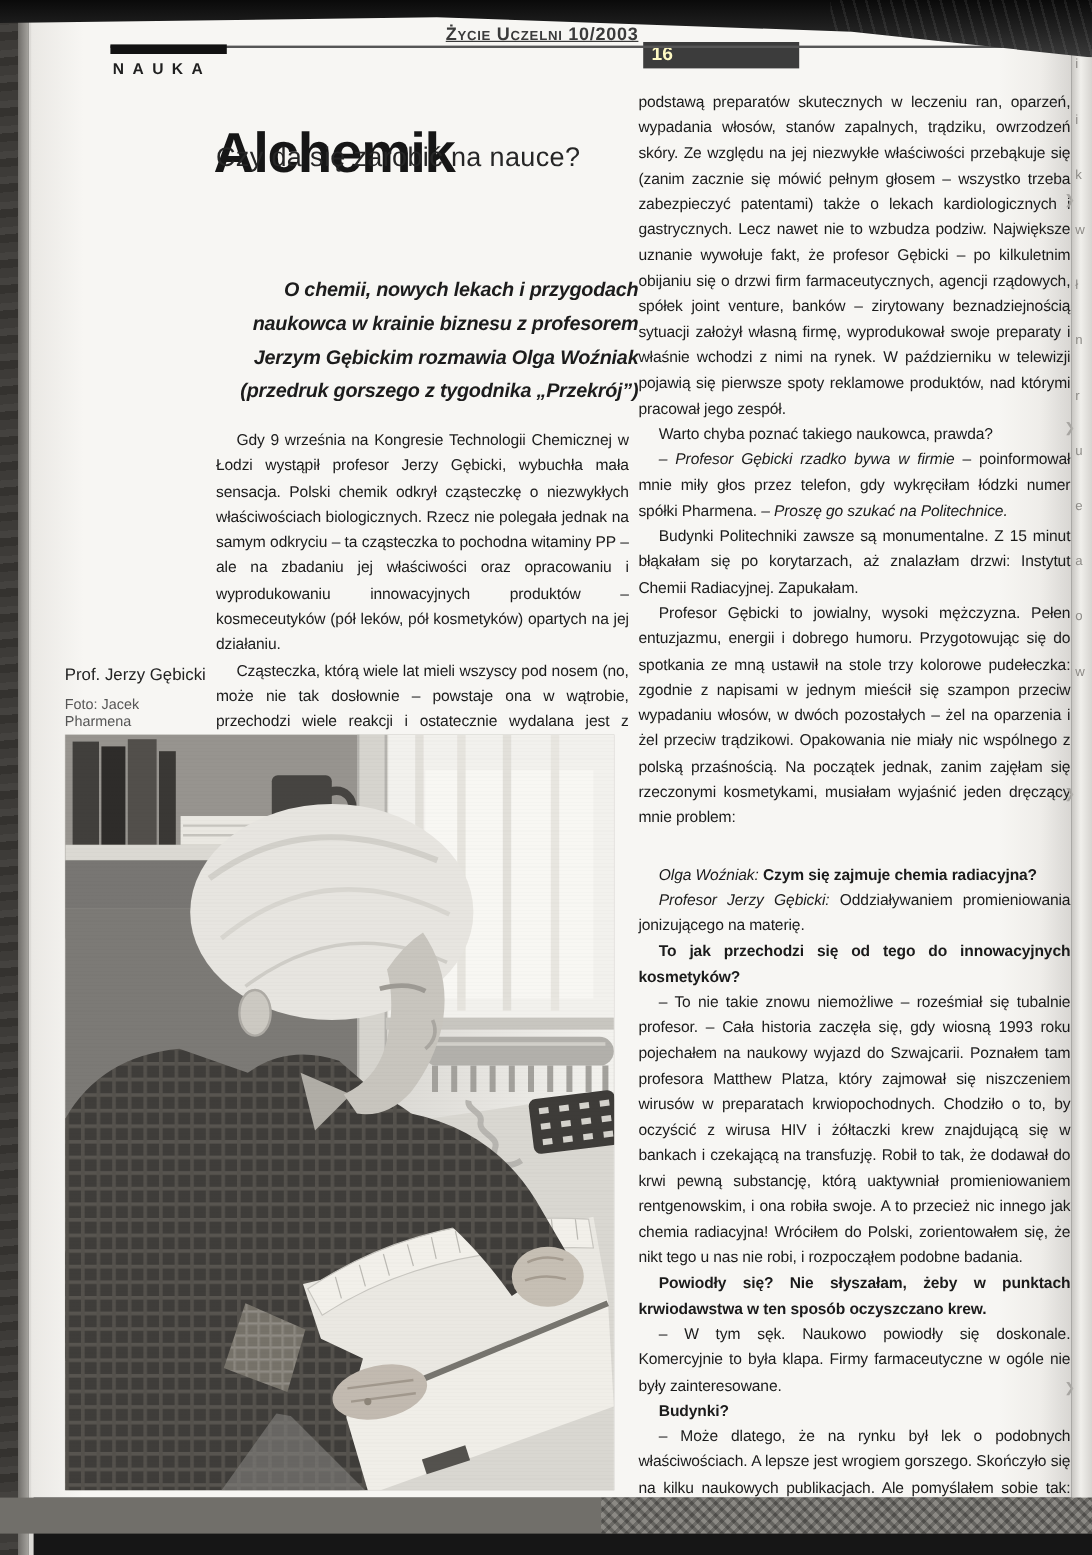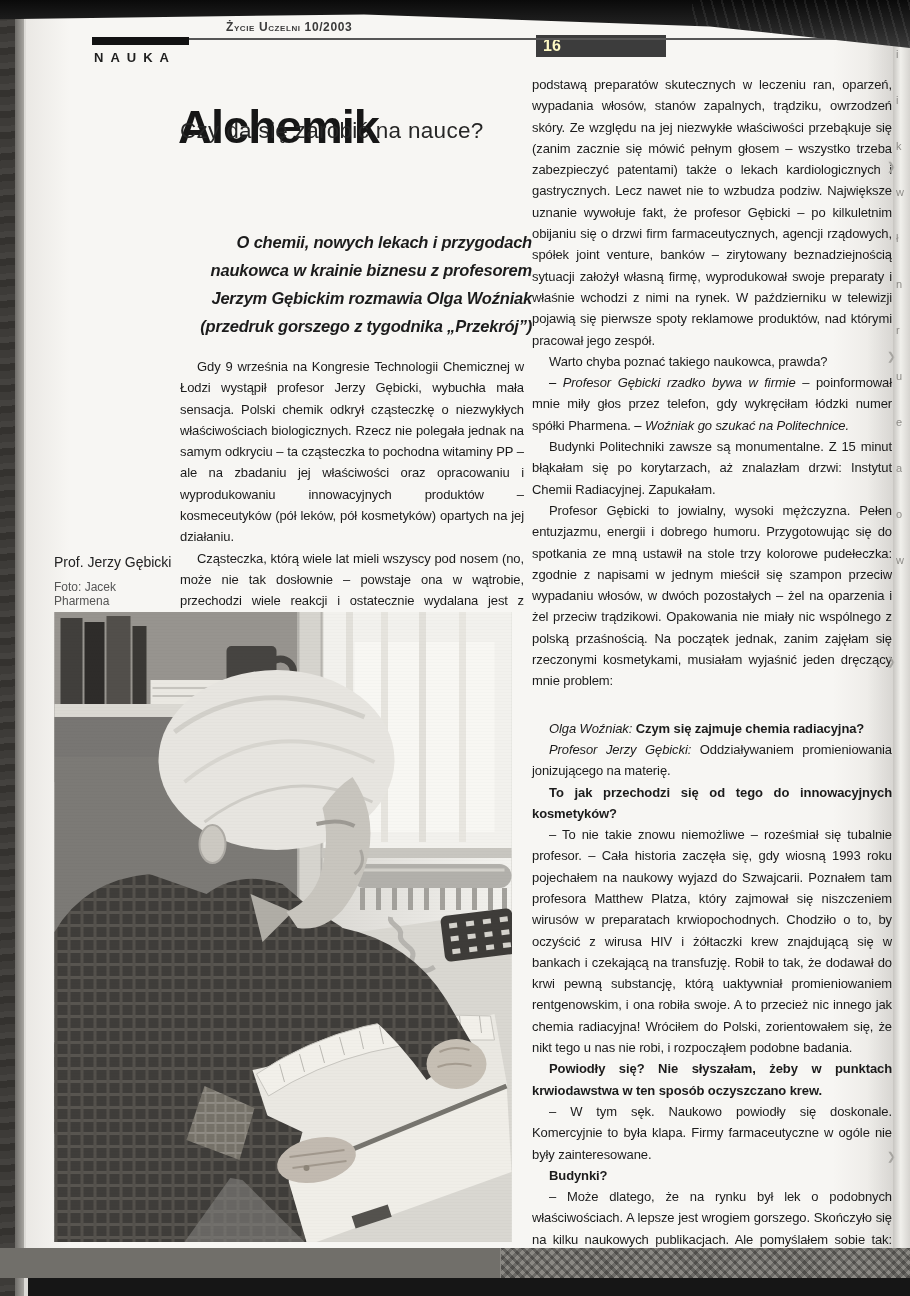--- a/index.html
+++ b/index.html
@@ -26,22 +26,22 @@
     background:linear-gradient(90deg,#c7c5c1,#f0efeb 45%,#d6d4d0);overflow:hidden;}
   .next-page span{display:block;margin:34px 0 0 3px;font-size:11px;color:#8d8b87;}
 
   
   .page{position:absolute;left:26px;top:10px;width:867px;height:1238px;z-index:4;
     background:linear-gradient(90deg,#eae8e4,#f7f6f3 5%,#f7f6f3 93%,#e8e6e2);}
   .page::after{content:"";position:absolute;right:0;top:0;bottom:0;width:26px;pointer-events:none;
     background:linear-gradient(90deg,rgba(0,0,0,0),rgba(0,0,0,.07));}
 
   
-  .mast-journal{position:absolute;left:200px;top:10px;width:306px;
-    font-variant:small-caps;font-size:12px;font-weight:600;letter-spacing:.6px;color:#3b3b3b;}
+  .mast-journal{position:absolute;left:200px;top:10px;width:306px;text-align:right;
+    font-variant:small-caps;font-size:15px;font-weight:600;letter-spacing:.6px;color:#3b3b3b;text-decoration:underline;}
   .mast-badge{position:absolute;left:510px;top:25px;width:130px;height:22px;background:#3c3c3c;
     color:#fef9c3;font-weight:bold;font-size:16px;line-height:22px;padding-left:7px;box-sizing:border-box;}
   .rule{position:absolute;left:66px;top:28px;width:794px;height:2px;background:#565656;}
   .sect-bar{position:absolute;left:66px;top:27px;width:97px;height:8px;background:#121212;}
   .sect-label{position:absolute;left:68px;top:40px;font-size:13px;font-weight:600;
     letter-spacing:7px;color:#1f1f1f;}
 
   
   .title{position:absolute;left:152px;top:58px;font-size:47px;font-weight:bold;
     letter-spacing:-1px;color:#161616;text-align:right;}
@@ -110,21 +110,21 @@
       <div class="note">(przedruk gorszego z tygodnika „Przekrój”)</div>
     </div>
 
     <div class="col left-col">
         <p class="ind"><span>Gdy 9 września na Kongresie Technologii Chemicznej w Łodzi wystąpił profesor Jerzy Gębicki, wybuchła mała sensacja. Polski chemik odkrył cząsteczkę o niezwykłych właściwościach biologicznych. Rzecz nie polegała jednak na samym odkryciu – ta cząsteczka to pochodna witaminy PP – ale na zbadaniu jej właściwości oraz opracowaniu i wyprodukowaniu innowacyjnych produktów – kosmeceutyków (pół leków, pół kosmetyków) opartych na jej działaniu.</span></p>
         <p class="ind"><span>Cząsteczka, którą wiele lat mieli wszyscy pod nosem (no, może nie tak dosłownie – powstaje ona w wątrobie, przechodzi wiele reakcji i ostatecznie wydalana jest z moczem), stała się</span></p>
       </div>
     <div class="col right-col">
         <p class=""><span>podstawą preparatów skutecznych w leczeniu ran, oparzeń, wypadania włosów, stanów zapalnych, trądziku, owrzodzeń skóry. Ze względu na jej niezwykłe właściwości przebąkuje się (zanim zacznie się mówić pełnym głosem – wszystko trzeba zabezpieczyć patentami) także o lekach kardiologicznych i gastrycznych. Lecz nawet nie to wzbudza podziw. Największe uznanie wywołuje fakt, że profesor Gębicki – po kilkuletnim obijaniu się o drzwi firm farmaceutycznych, agencji rządowych, spółek joint venture, banków – zirytowany beznadziejnością sytuacji założył własną firmę, wyprodukował swoje preparaty i właśnie wchodzi z nimi na rynek. W październiku w telewizji pojawią się pierwsze spoty reklamowe produktów, nad którymi pracował jego zespół.</span></p>
         <p class="ind"><span>Warto chyba poznać takiego naukowca, prawda?</span></p>
-        <p class="ind"><span class="i">– Profesor Gębicki rzadko bywa w firmie</span><span> – poinformował mnie miły głos przez telefon, gdy wykręciłam łódzki numer spółki Pharmena. </span><span class="i">– Woźniak go szukać na Politechnice.</span></p>
+        <p class="ind"><span class="i">– Profesor Gębicki rzadko bywa w firmie</span><span> – poinformował mnie miły głos przez telefon, gdy wykręciłam łódzki numer spółki Pharmena. </span><span class="i">– Proszę go szukać na Politechnice.</span></p>
         <p class="ind"><span>Budynki Politechniki zawsze są monumentalne. Z 15 minut błąkałam się po korytarzach, aż znalazłam drzwi: Instytut Chemii Radiacyjnej. Zapukałam.</span></p>
         <p class="ind"><span>Profesor Gębicki to jowialny, wysoki mężczyzna. Pełen entuzjazmu, energii i dobrego humoru. Przygotowując się do spotkania ze mną ustawił na stole trzy kolorowe pudełeczka: zgodnie z napisami w jednym mieścił się szampon przeciw wypadaniu włosów, w dwóch pozostałych – żel na oparzenia i żel przeciw trądzikowi. Opakowania nie miały nic wspólnego z polską przaśnością. Na początek jednak, zanim zajęłam się rzeczonymi kosmetykami, musiałam wyjaśnić jeden dręczący mnie problem:</span></p>
         <p class="ind gap"><span class="i">Olga Woźniak: </span><span class="b">Czym się zajmuje chemia radiacyjna?</span></p>
         <p class="ind"><span class="i">Profesor Jerzy Gębicki: </span><span>Oddziaływaniem promieniowania jonizującego na materię.</span></p>
         <p class="ind"><span class="b">To jak przechodzi się od tego do innowacyjnych kosmetyków?</span></p>
         <p class="ind"><span>– To nie takie znowu niemożliwe – roześmiał się tubalnie profesor. – Cała historia zaczęła się, gdy wiosną 1993 roku pojechałem na naukowy wyjazd do Szwajcarii. Poznałem tam profesora Matthew Platza, który zajmował się niszczeniem wirusów w preparatach krwiopochodnych. Chodziło o to, by oczyścić z wirusa HIV i żółtaczki krew znajdującą się w bankach i czekającą na transfuzję. Robił to tak, że dodawał do krwi pewną substancję, którą uaktywniał promieniowaniem rentgenowskim, i ona robiła swoje. A to przecież nic innego jak chemia radiacyjna! Wróciłem do Polski, zorientowałem się, że nikt tego u nas nie robi, i rozpocząłem podobne badania.</span></p>
         <p class="ind"><span class="b">Powiodły się? Nie słyszałam, żeby w punktach krwiodawstwa w ten sposób oczyszczano krew.</span></p>
         <p class="ind"><span>– W tym sęk. Naukowo powiodły się doskonale. Komercyjnie to była klapa. Firmy farmaceutyczne w ogóle nie były zainteresowane.</span></p>
         <p class="ind"><span class="b">Budynki?</span></p>
         <p class="ind"><span>– Może dlatego, że na rynku był lek o podobnych właściwościach. A lepsze jest wrogiem gorszego. Skończyło się na kilku naukowych publikacjach. Ale pomyślałem sobie tak: poszukam</span></p>

